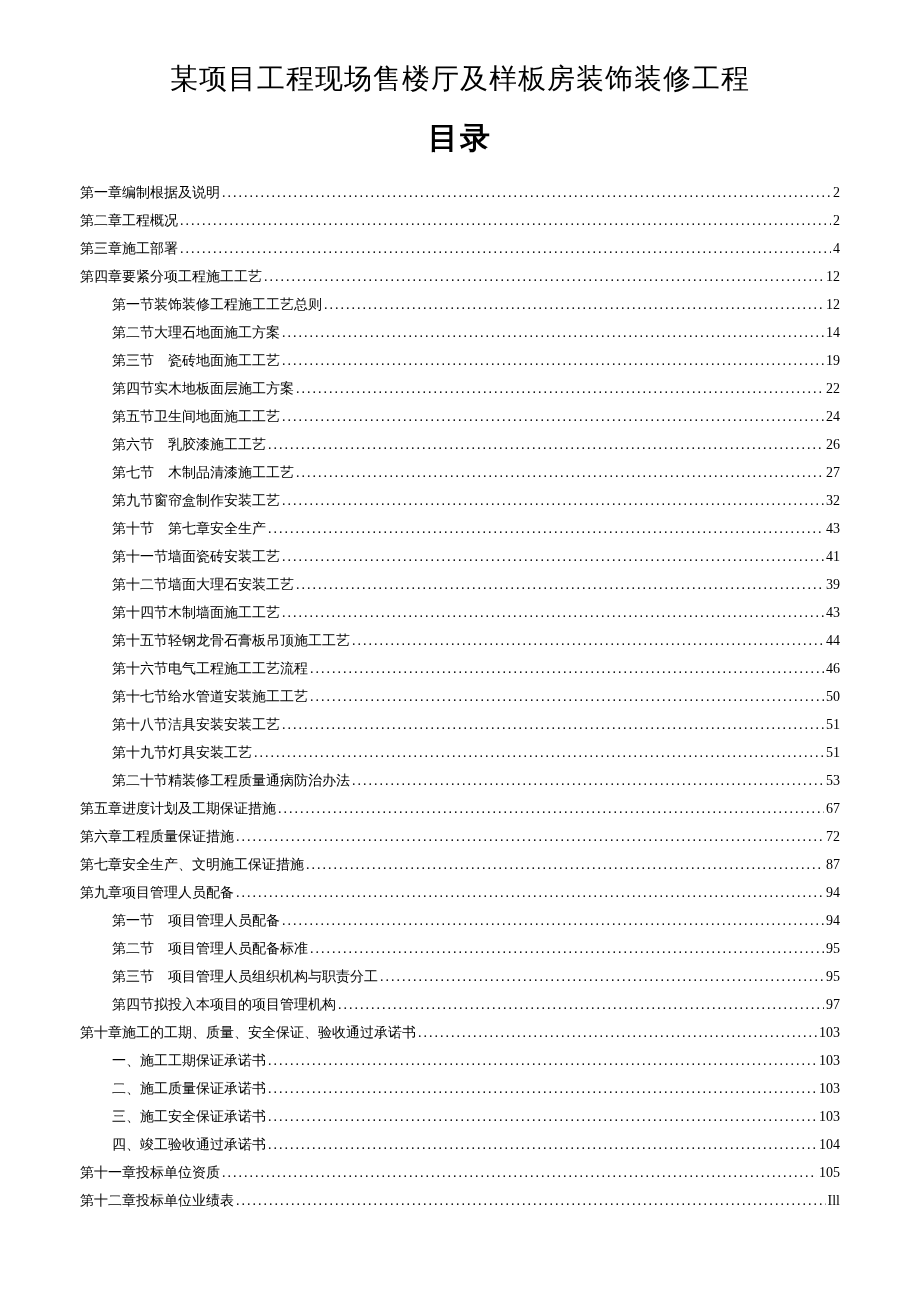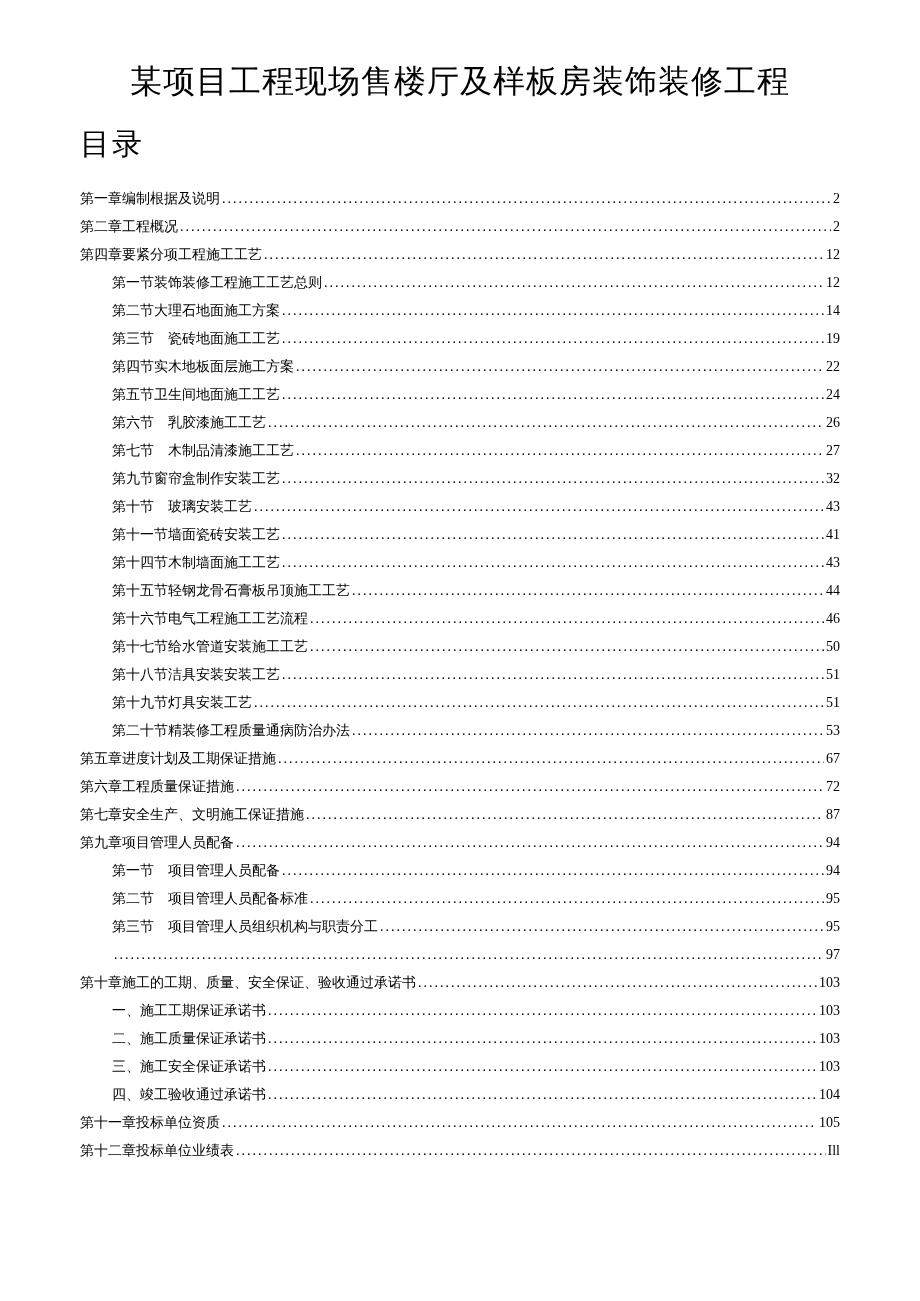--- a/index.html
+++ b/index.html
@@ -7,28 +7,29 @@
       font-family: "SimSun", "宋体", serif;
       background: #fff;
       width: 920px;
       margin: 0 auto;
       padding: 60px 80px 60px 80px;
       color: #000;
       font-size: 14px;
     }
     .doc-title {
       text-align: center;
-      font-size: 32px;
+      font-size: 28px;
       font-weight: normal;
       margin-bottom: 20px;
       letter-spacing: 1px;
     }
     .toc-heading {
+      text-align: center;
       font-size: 30px;
-      font-weight: normal;
+      font-weight: bold;
       margin-bottom: 20px;
       letter-spacing: 2px;
     }
     .toc-list {
       list-style: none;
     }
     .toc-item {
       display: flex;
       align-items: flex-end;
       line-height: 2.0;
@@ -64,20 +65,25 @@
       <span class="toc-label">第一章编制根据及说明</span>
       <span class="toc-dots"></span>
       <span class="toc-page">2</span>
     </li>
     <li class="toc-item level-1">
       <span class="toc-label">第二章工程概况</span>
       <span class="toc-dots"></span>
       <span class="toc-page">2</span>
     </li>
     <li class="toc-item level-1">
+      <span class="toc-label">第三章施工部署</span>
+      <span class="toc-dots"></span>
+      <span class="toc-page">4</span>
+    </li>
+    <li class="toc-item level-1">
       <span class="toc-label">第四章要紧分项工程施工工艺</span>
       <span class="toc-dots"></span>
       <span class="toc-page">12</span>
     </li>
     <li class="toc-item level-2">
       <span class="toc-label">第一节装饰装修工程施工工艺总则</span>
       <span class="toc-dots"></span>
       <span class="toc-page">12</span>
     </li>
     <li class="toc-item level-2">
@@ -109,30 +115,35 @@
       <span class="toc-label">第七节　木制品清漆施工工艺</span>
       <span class="toc-dots"></span>
       <span class="toc-page">27</span>
     </li>
     <li class="toc-item level-2">
       <span class="toc-label">第九节窗帘盒制作安装工艺</span>
       <span class="toc-dots"></span>
       <span class="toc-page">32</span>
     </li>
     <li class="toc-item level-2">
-      <span class="toc-label">第十节　玻璃安装工艺</span>
+      <span class="toc-label">第十节　第七章安全生产</span>
       <span class="toc-dots"></span>
       <span class="toc-page">43</span>
     </li>
     <li class="toc-item level-2">
       <span class="toc-label">第十一节墙面瓷砖安装工艺</span>
       <span class="toc-dots"></span>
       <span class="toc-page">41</span>
     </li>
     <li class="toc-item level-2">
+      <span class="toc-label">第十二节墙面大理石安装工艺</span>
+      <span class="toc-dots"></span>
+      <span class="toc-page">39</span>
+    </li>
+    <li class="toc-item level-2">
       <span class="toc-label">第十四节木制墙面施工工艺</span>
       <span class="toc-dots"></span>
       <span class="toc-page">43</span>
     </li>
     <li class="toc-item level-2">
       <span class="toc-label">第十五节轻钢龙骨石膏板吊顶施工工艺</span>
       <span class="toc-dots"></span>
       <span class="toc-page">44</span>
     </li>
     <li class="toc-item level-2">
@@ -189,20 +200,21 @@
       <span class="toc-label">第二节　项目管理人员配备标准</span>
       <span class="toc-dots"></span>
       <span class="toc-page">95</span>
     </li>
     <li class="toc-item level-2">
       <span class="toc-label">第三节　项目管理人员组织机构与职责分工</span>
       <span class="toc-dots"></span>
       <span class="toc-page">95</span>
     </li>
     <li class="toc-item level-2">
+      <span class="toc-label">第四节拟投入本项目的项目管理机构</span>
       <span class="toc-dots"></span>
       <span class="toc-page">97</span>
     </li>
     <li class="toc-item level-1">
       <span class="toc-label">第十章施工的工期、质量、安全保证、验收通过承诺书</span>
       <span class="toc-dots"></span>
       <span class="toc-page">103</span>
     </li>
     <li class="toc-item level-2">
       <span class="toc-label">一、施工工期保证承诺书</span>

